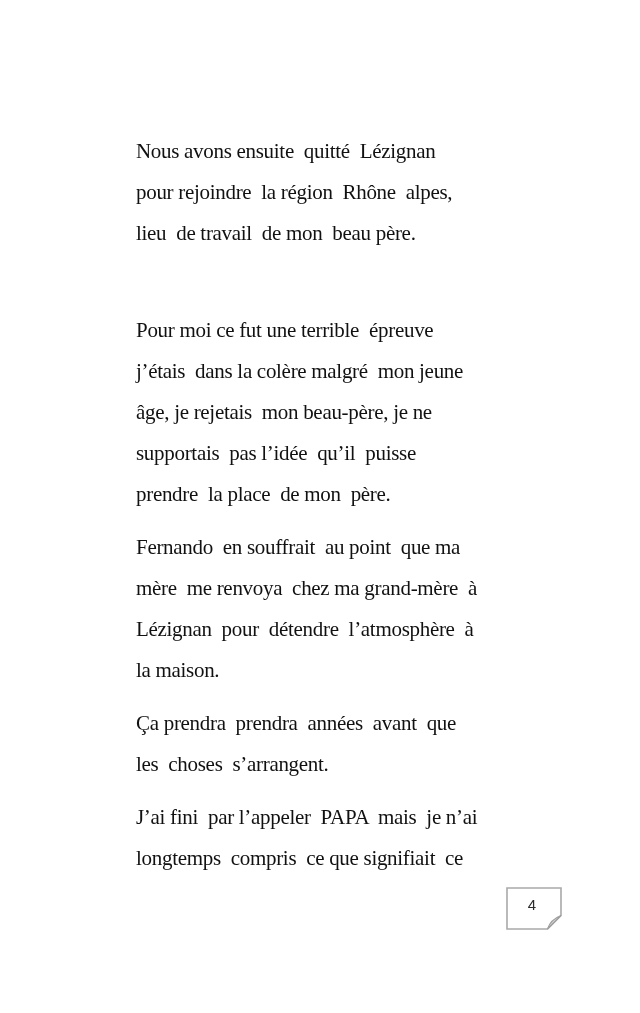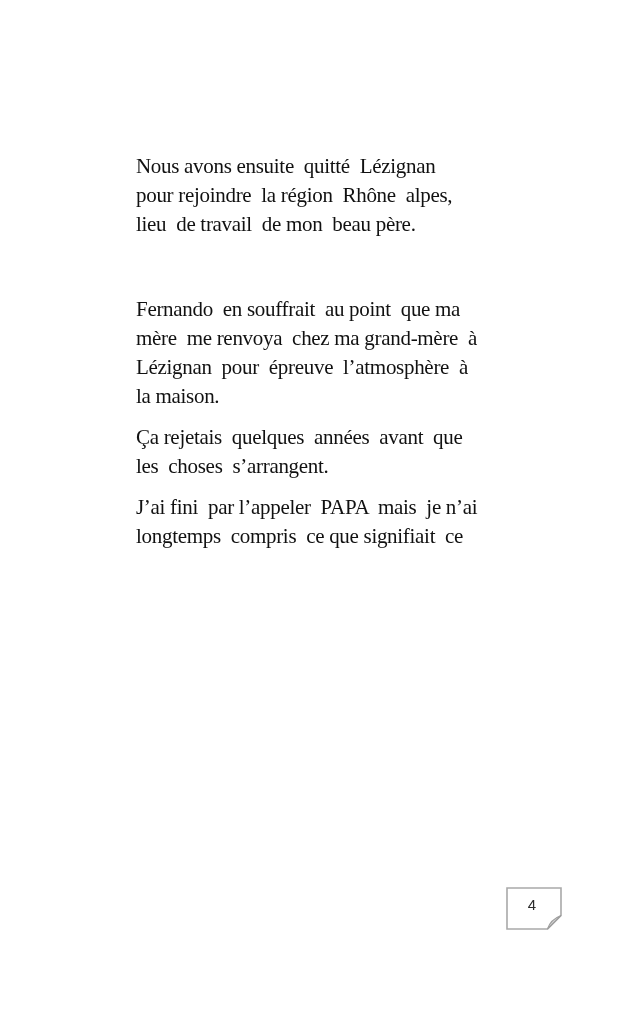--- a/index.html
+++ b/index.html
@@ -11,25 +11,25 @@
     position: relative;
     width: 640px;
     height: 1013px;
     background: #ffffff;
     overflow: hidden;
     font-family: "Liberation Serif", serif;
   }
   .text-block {
     position: absolute;
     left: 136px;
-    top: 152px;
+    top: 131px;
     width: 480px;
     color: #111111;
     font-size: 21px;
-    line-height: 29px;
+    line-height: 41px;
     letter-spacing: -0.3px;
   }
   .para {
     margin: 0 0 12px 0;
     white-space: pre-wrap;
   }
   .para.big-gap {
     margin-bottom: 56px;
   }
   .pagenum-box {
@@ -57,25 +57,30 @@
 </style>
 </head>
 <body>
 
 <div class="page">
 
   <div class="text-block">
     <p class="para big-gap">Nous avons ensuite  quitté  Lézignan
 pour rejoindre  la région  Rhône  alpes,
 lieu  de travail  de mon  beau père.</p>
+    <p class="para">Pour moi ce fut une terrible  épreuve
+j’étais  dans la colère malgré  mon jeune
+âge, je rejetais  mon beau-père, je ne
+supportais  pas l’idée  qu’il  puisse
+prendre  la place  de mon  père.</p>
     <p class="para">Fernando  en souffrait  au point  que ma
 mère  me renvoya  chez ma grand-mère  à
-Lézignan  pour  épreuve  l’atmosphère  à
+Lézignan  pour  détendre  l’atmosphère  à
 la maison.</p>
-    <p class="para">Ça rejetais  quelques  années  avant  que
+    <p class="para">Ça prendra  prendra  années  avant  que
 les  choses  s’arrangent.</p>
     <p class="para">J’ai fini  par l’appeler  PAPA  mais  je n’ai
 longtemps  compris  ce que signifiait  ce</p>
   </div>
 
   <div class="pagenum-box">
     <svg width="56" height="43" viewBox="0 0 56 43">
       <path d="M1 1 H55 V28.5 L41.5 42 H1 Z" fill="#ffffff" stroke="#a9a9a9" stroke-width="1.6"></path>
       <path d="M55 28.5 L41.5 42 Q44.5 32.5 55 28.5 Z" fill="#d6d6d6" stroke="#9e9e9e" stroke-width="1.2"></path>
     </svg>

